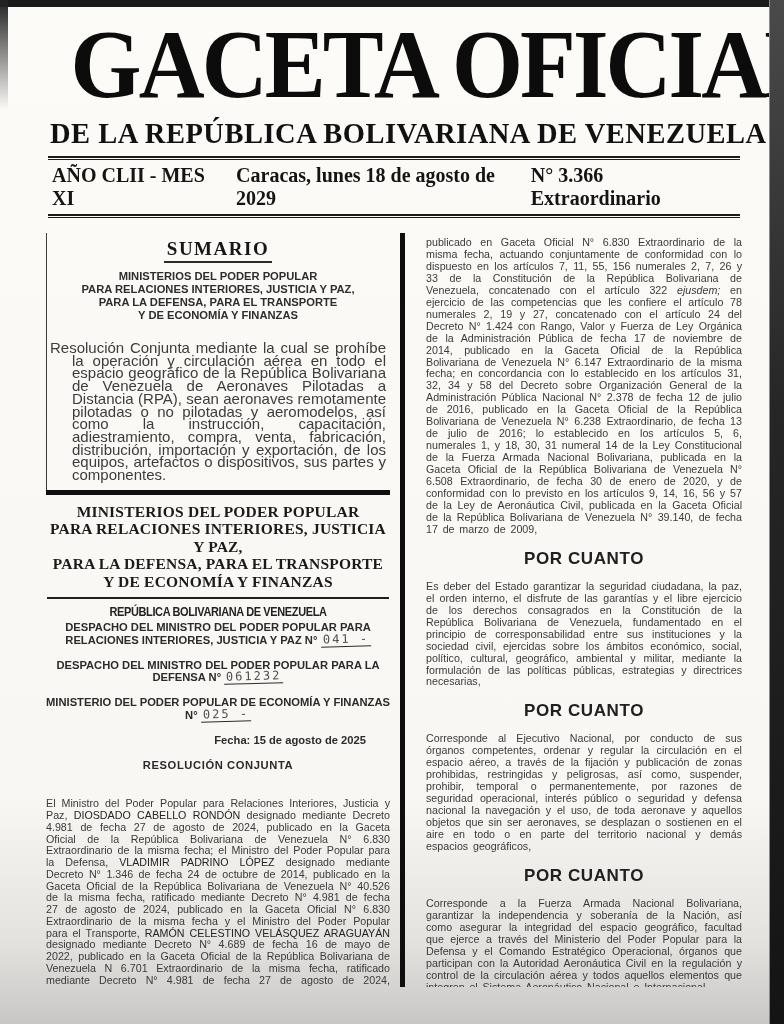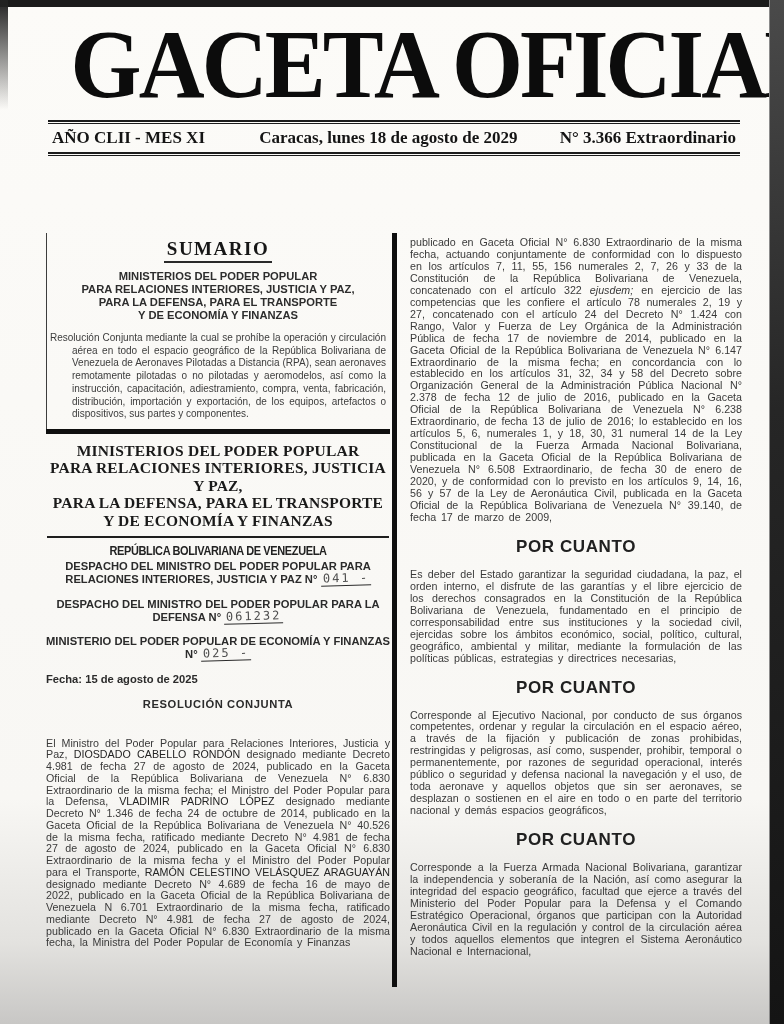--- a/index.html
+++ b/index.html
@@ -25,72 +25,73 @@
     letter-spacing:-3px;
   }
   .gaceta-sub {
     font-family:"Liberation Serif", serif; font-weight:bold; font-size:28.5px; line-height:32px;
     color:#111; margin-top:4px; letter-spacing:0.5px; white-space:nowrap;
   }
   .double-rule { height:4px; border-top:2.5px solid #1c1c1c; border-bottom:1.3px solid #1c1c1c; margin:0 0 0 0; }
   .rule-wrap { margin:6px 44px 0 48px; }
   .info-row { display:flex; justify-content:space-between; align-items:center;
     margin:4px 48px 4px 52px; font-family:"Liberation Serif", serif; font-weight:bold;
-    font-size:17px; color:#141414; }
+    font-size:20px; color:#141414; }
   .info-center { position:relative; left:6px; }
 
   
-  .columns { position:absolute; top:233px; left:46px; width:700px; height:754px; display:flex; overflow:hidden; }
+  .columns { position:absolute; top:233px; left:46px; width:700px; height:754px; display:flex; overflow:hidden;gap:8px; }
   .col-left { width:344px; }
   .col-divider { width:5px; background:#0e0e0e; margin-left:2px; }
   .col-right { flex:1; padding:4px 4px 0 13px; }
 
   
   .sumario-box { border-left:1.6px solid #3d3d3d; padding:5px 4px 8px 3px; }
   .sumario-title-row { text-align:center; }
   .sumario-title { display:inline-block; font-family:"Liberation Serif", serif; font-weight:bold;
     font-size:19px; letter-spacing:1.5px; color:#161616; border-bottom:2px solid #2a2a2a; padding:0 3px 1px; }
   .sumario-head { text-align:center; font-weight:bold; font-size:11.2px; line-height:13px;
     color:#2d2d2d; margin-top:7px; }
-  .sumario-abstract { margin-top:10px; font-size:10px; line-height:12.7px; text-align:justify;
+  .sumario-abstract { margin-top:20px; font-size:15px; line-height:12.7px; text-align:justify;
     color:#3c3c3c; padding-left:22px; text-indent:-22px; }
   .thick-bar { height:2.5px; border-top:4.5px solid #0f0f0f; border-bottom:1.6px solid #0f0f0f; }
 
   .serif-head { text-align:center; font-family:"Liberation Serif", serif; font-weight:bold;
     font-size:15.5px; line-height:17.5px; color:#1a1a1a; margin-top:8px; letter-spacing:0.2px; }
   .section-rule { border-top:2px solid #1e1e1e; margin:7px 1px 7px 1px; }
 
   .center-block { text-align:center; font-weight:bold; color:#2b2b2b;
     font-size:11.2px; line-height:12.8px; margin-bottom:11px; }
   .republic { font-size:12.2px; letter-spacing:-0.4px; transform:scaleX(0.9); transform-origin:center;
     margin-bottom:2px; color:#222; }
   .stamp { font-family:"DejaVu Sans Mono", monospace; font-weight:normal; font-size:12px;
     letter-spacing:2px; color:#4d4d4d; border-bottom:1.7px solid #2b2b2b; display:inline-block;
     transform:rotate(-1.5deg) translateY(-1px); padding:0 2px; }
   .articles-line { margin-bottom:11px; }
-  .fecha-line { text-align:left; padding-right:24px; margin-bottom:12px; }
+  .fecha-line { text-align:right; padding-right:24px; margin-bottom:12px; }
   .res-title { letter-spacing:0.6px; margin-bottom:27px; }
 
   .body-par { text-align:justify; font-size:10.7px; line-height:11.75px; color:#3a3a3a; word-spacing:1.6px; }
   .b { font-weight:normal; color:#232323; }
   .i { font-style:italic; }
 
   .r-par { text-align:justify; font-size:10.7px; line-height:11.95px; color:#3a3a3a; word-spacing:1.8px; }
   .r-head { text-align:center; font-weight:bold; font-size:17px; color:#202020;
     letter-spacing:0.6px; margin:13px 0 12px; }
 </style>
 </head>
 <body>
 
 <div class="page">
   <div class="edge-top"></div>
   <div class="edge-corner"></div>
 
   <div class="masthead">
     <div class="gaceta-title">GACETA OFICIAL</div>
+    <div class="gaceta-sub">DE LA REPÚBLICA BOLIVARIANA DE VENEZUELA</div>
   </div>
   <div class="rule-wrap">
       <div class="double-rule"></div>
     </div>
   <div class="info-row">
     <span>AÑO CLII -  MES XI</span>
     <span class="info-center">Caracas, lunes 18 de agosto de 2029</span>
     <span>N° 3.366 Extraordinario</span>
   </div>
   <div class="rule-wrap" style="margin-top:0;">

